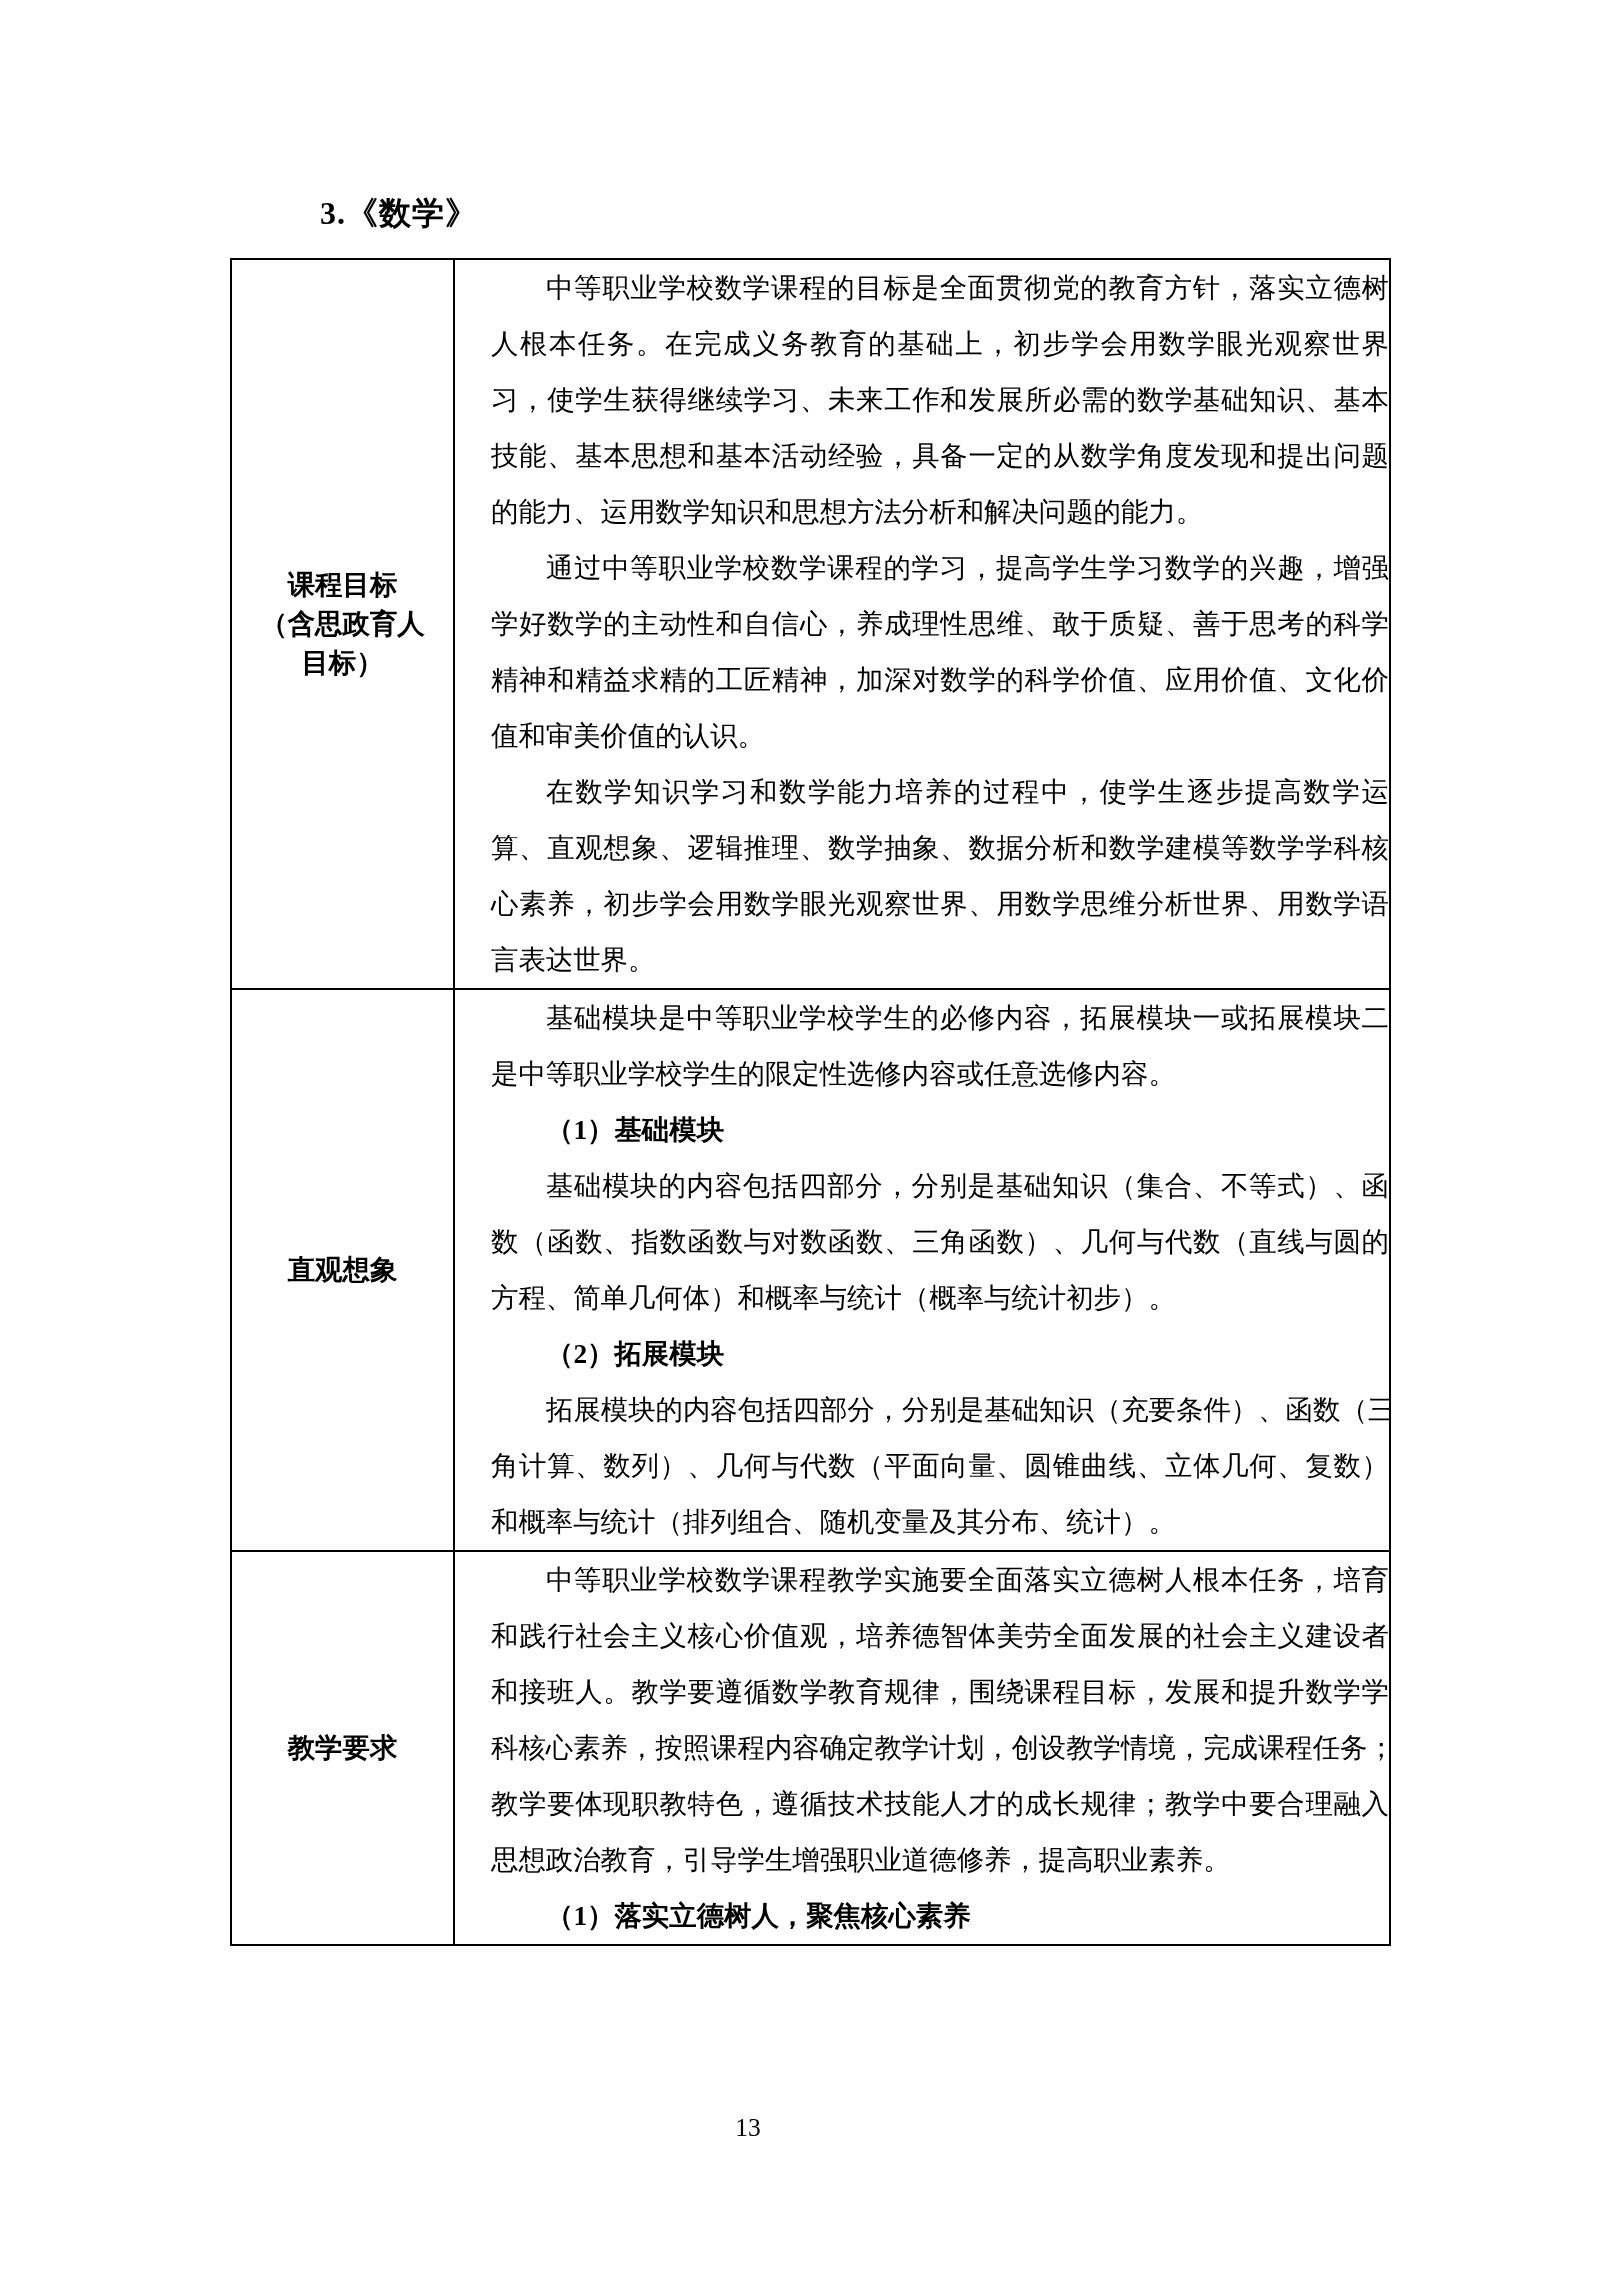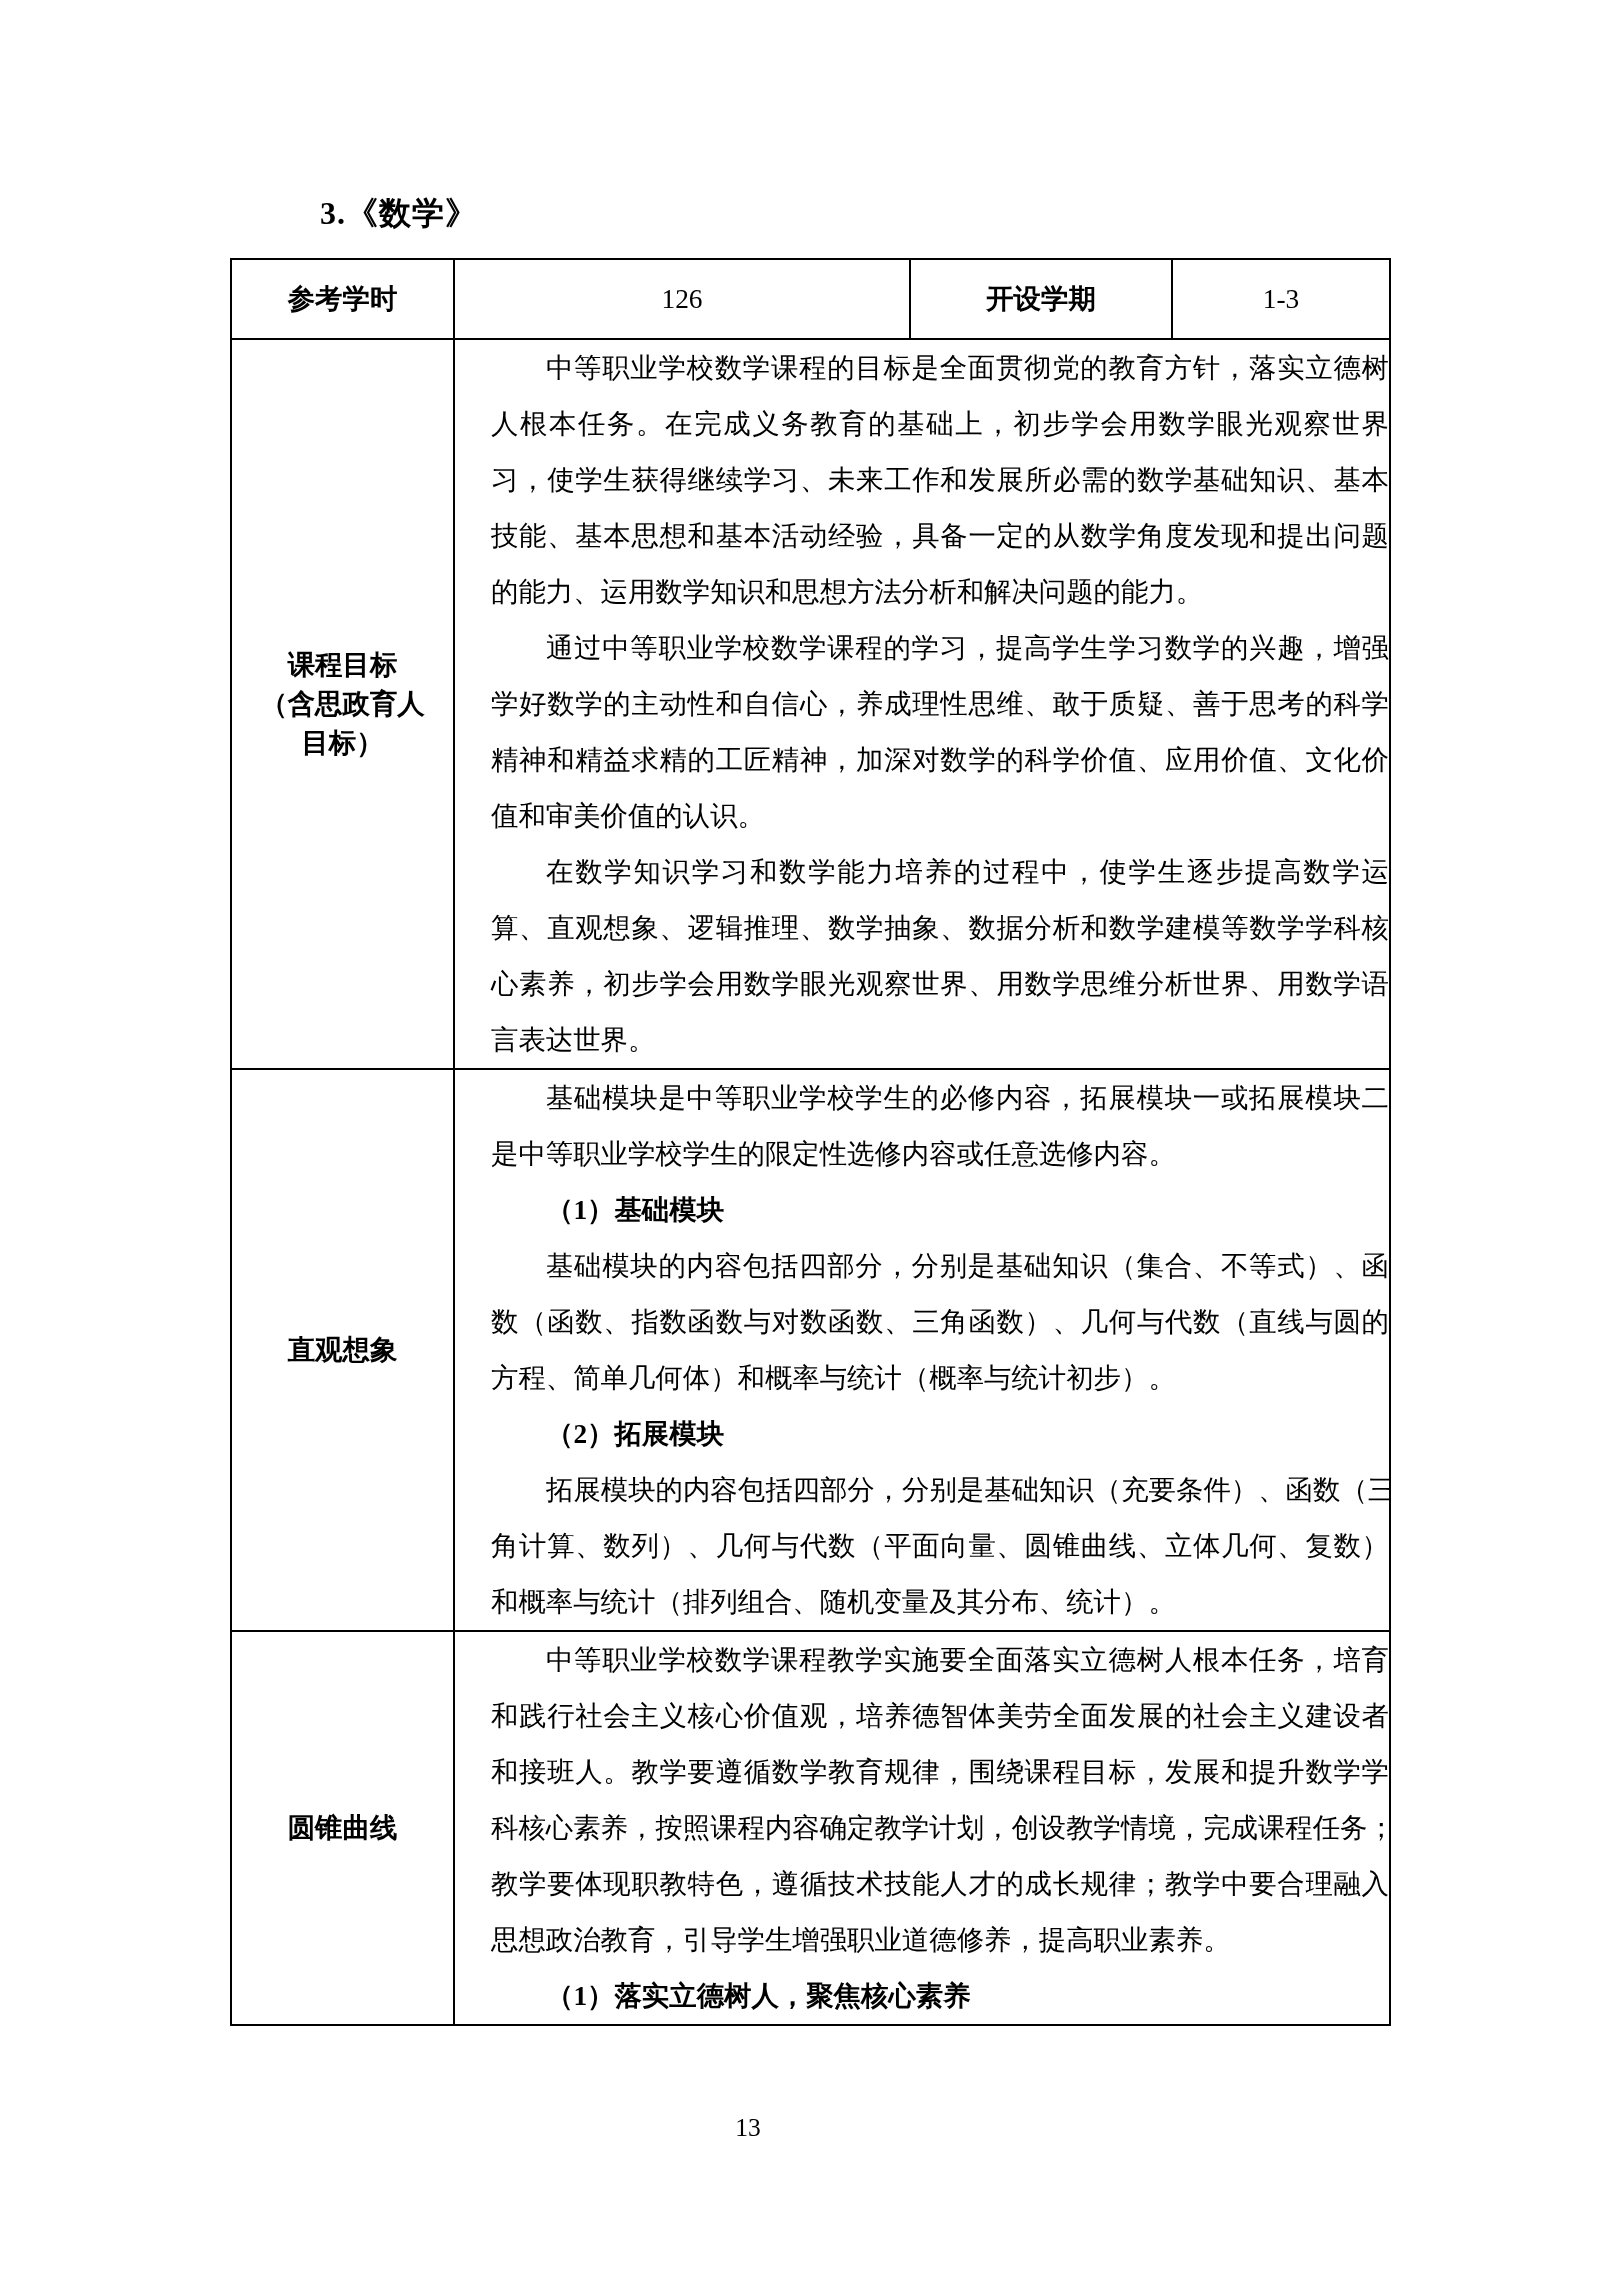--- a/index.html
+++ b/index.html
@@ -98,26 +98,20 @@
 <div class="title">3.《数学》</div>
 
 <table class="doc">
   <colgroup>
     <col style="width:223px">
     <col style="width:456px">
     <col style="width:262px">
     <col style="width:218px">
   </colgroup>
   <tbody>
-      <tr class="info-row r2">
-        <td class="hdr-label">参考学时</td>
-        <td class="hdr-value">126</td>
-        <td class="hdr-label">开设学期</td>
-        <td class="hdr-value">1-3</td>
-      </tr>
       <tr class="section-row sec-course-goals">
         <td class="label-cell">
           <div class="label-ln">课程目标</div>
           <div class="label-ln">（含思政育人</div>
           <div class="label-ln">目标）</div>
         </td>
         <td colspan="3" class="content-cell">
           <div class="ln indent fill">中等职业学校数学课程的目标是全面贯彻党的教育方针，落实立德树</div>
           <div class="ln fill">人根本任务。在完成义务教育的基础上，初步学会用数学眼光观察世界</div>
           <div class="ln fill">习，使学生获得继续学习、未来工作和发展所必需的数学基础知识、基本</div>
@@ -145,21 +139,21 @@
           <div class="ln fill">数（函数、指数函数与对数函数、三角函数）、几何与代数（直线与圆的</div>
           <div class="ln">方程、简单几何体）和概率与统计（概率与统计初步）。</div>
           <div class="ln indent bold">（2）拓展模块</div>
           <div class="ln indent fill">拓展模块的内容包括四部分，分别是基础知识（充要条件）、函数（三</div>
           <div class="ln fill">角计算、数列）、几何与代数（平面向量、圆锥曲线、立体几何、复数）</div>
           <div class="ln">和概率与统计（排列组合、随机变量及其分布、统计）。</div>
         </td>
       </tr>
       <tr class="section-row sec-teaching-requirements">
         <td class="label-cell">
-          <div class="label-ln">圆锥曲线</div>
+          <div class="label-ln">教学要求</div>
         </td>
         <td colspan="3" class="content-cell">
           <div class="ln indent fill">中等职业学校数学课程教学实施要全面落实立德树人根本任务，培育</div>
           <div class="ln fill">和践行社会主义核心价值观，培养德智体美劳全面发展的社会主义建设者</div>
           <div class="ln fill">和接班人。教学要遵循数学教育规律，围绕课程目标，发展和提升数学学</div>
           <div class="ln fill">科核心素养，按照课程内容确定教学计划，创设教学情境，完成课程任务；</div>
           <div class="ln fill">教学要体现职教特色，遵循技术技能人才的成长规律；教学中要合理融入</div>
           <div class="ln">思想政治教育，引导学生增强职业道德修养，提高职业素养。</div>
           <div class="ln indent bold">（1）落实立德树人，聚焦核心素养</div>
         </td>

